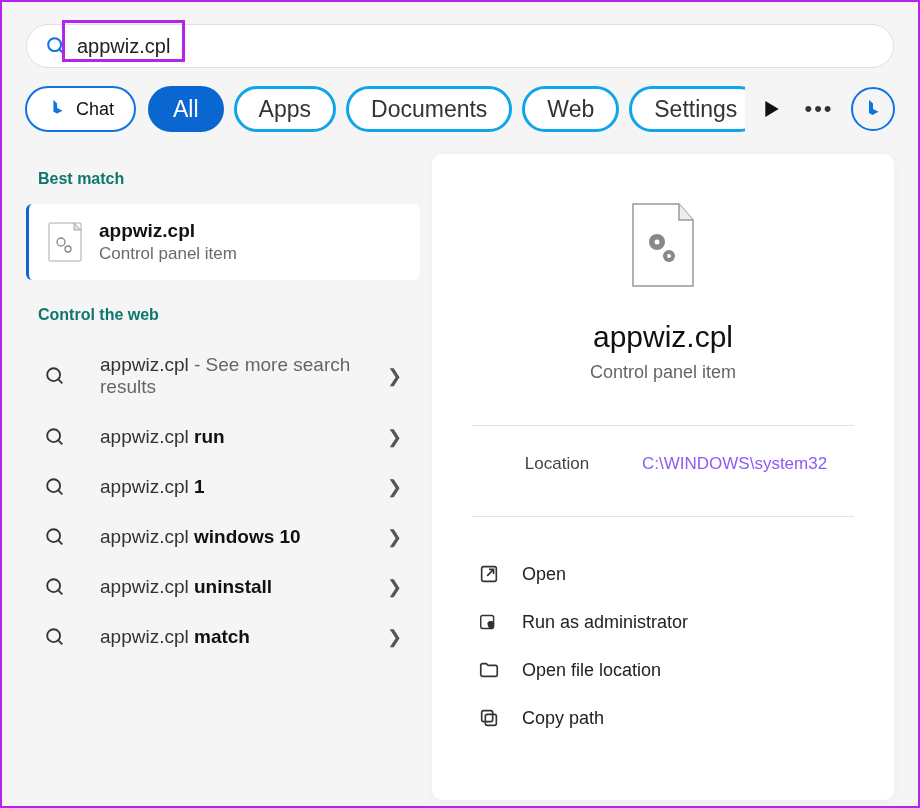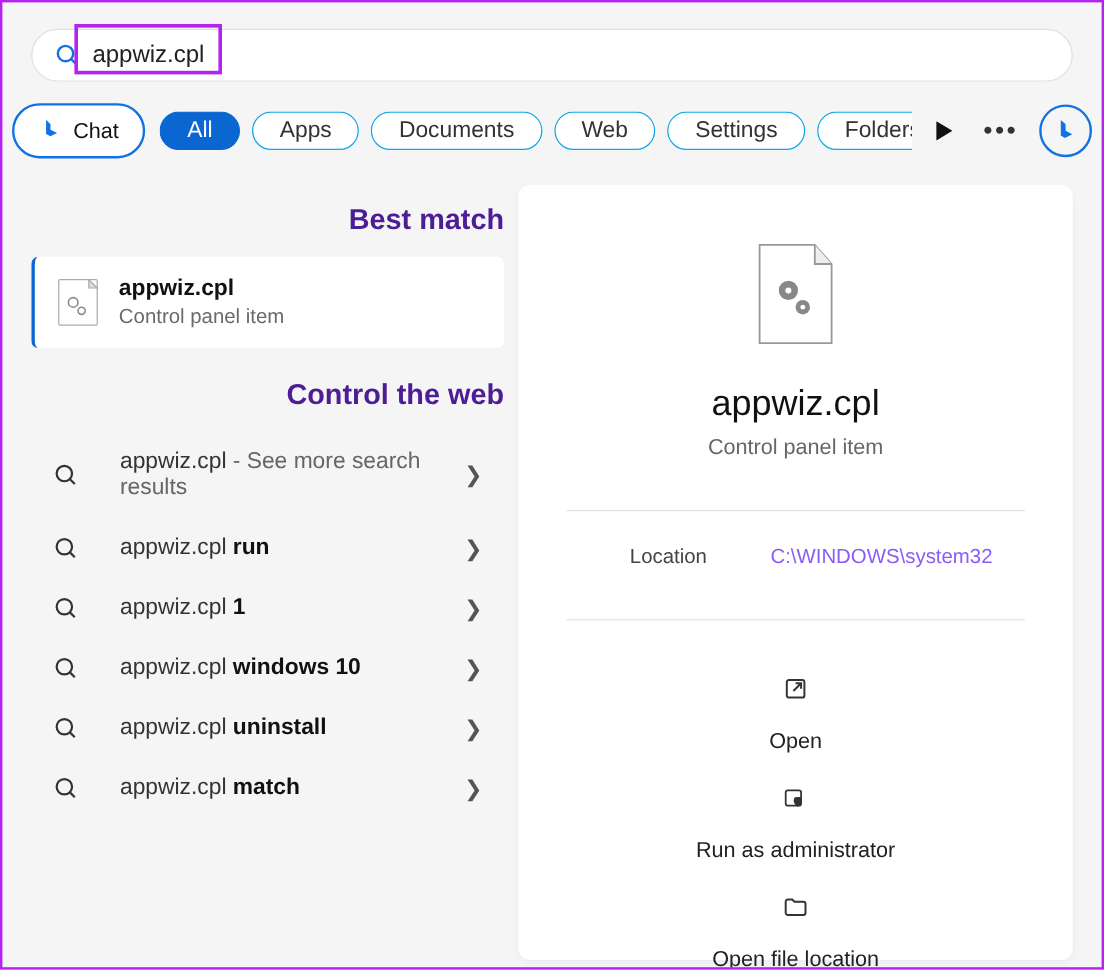--- a/index.html
+++ b/index.html
@@ -4,55 +4,55 @@
   <style>
     * { margin: 0; padding: 0; box-sizing: border-box; font-family: "Segoe UI", -apple-system, sans-serif; }
     body { width: 920px; height: 808px; background: #f5f5f6; border: 2px solid #b524ef; overflow: hidden; }
 
     .search-bar-wrap { padding: 22px 24px 0; }
     .search-bar { display: flex; align-items: center; background: #fff; border: 1px solid #e0e0e0; border-radius: 22px; height: 44px; padding: 0 18px; }
     .search-bar svg { flex: 0 0 auto; }
     .search-input { flex: 1; border: none; outline: none; font-size: 20px; padding-left: 10px; background: transparent; color: #222; }
     .highlight-box { position: absolute; left: 62px; top: 20px; width: 123px; height: 42px; border: 3px solid #b524ef; pointer-events: none; }
 
-    .filter-row { display: flex; align-items: center; gap: 12px; padding: 18px 8px 14px; position: relative; }
+    .filter-row { display: flex; align-items: center; gap: 12px; padding: 18px 23px 14px; position: relative; }
     .chat-btn { display: inline-flex; align-items: center; gap: 7px; height: 46px; padding: 0 20px; border: 2px solid #0f72e6; border-radius: 24px; background: #fff; color: #111; font-size: 18px; cursor: pointer; }
     .pill-group { display: flex; gap: 10px; overflow: hidden; flex: 1; }
-    .pill { display: inline-flex; align-items: center; height: 32px; padding: 0 22px; border: 1px solid #0ea5e9; border-radius: 24px; background: #fff; color: #333; font-size: 19px; cursor: pointer; white-space: nowrap; }
+    .pill { display: inline-flex; align-items: center; height: 46px; padding: 0 22px; border: 3px solid #0ea5e9; border-radius: 24px; background: #fff; color: #333; font-size: 23px; cursor: pointer; white-space: nowrap; }
     .pill.active { background: #0a66d0; border-color: #0a66d0; color: #fff; }
     .arrow-btn { width: 30px; height: 30px; display: flex; align-items: center; justify-content: center; cursor: pointer; }
     .more-btn { width: 40px; height: 40px; display: flex; align-items: center; justify-content: center; cursor: pointer; font-size: 22px; color: #333; letter-spacing: 2px; }
     .bing-logo { width: 44px; height: 44px; border-radius: 50%; border: 2px solid #0f72e6; display: flex; align-items: center; justify-content: center; cursor: pointer; flex-shrink: 0; }
 
     .content { display: flex; height: calc(100% - 150px); }
     .left-pane { width: 430px; padding: 16px 12px 0 24px; overflow: hidden; }
     .right-pane { flex: 1; background: #fff; margin: 8px 24px 0 0; border-radius: 10px; padding: 48px 40px 0; box-shadow: 0 2px 8px rgba(0,0,0,0.04); }
 
-    .section-title { font-size: 24px; font-weight: 600; color: #4c1d95; margin: 8px 0 16px 12px; text-align: right; }
+    .section-title { font-size: 16px; font-weight: 600; color: #0f766e; margin: 8px 0 16px 12px; }
     .best-item { display: flex; align-items: center; background: #fff; border-radius: 6px; padding: 16px 18px; gap: 16px; border-left: 3px solid #0a66d0; cursor: pointer; }
     .best-icon { width: 36px; height: 36px; display: flex; align-items: center; justify-content: center; }
     .best-item .ttl { font-size: 19px; font-weight: 600; color: #111; }
     .best-item .sub { font-size: 17px; color: #6a6a6a; margin-top: 2px; }
 
     .web-item { display: flex; align-items: center; padding: 14px 18px; gap: 34px; cursor: pointer; border-radius: 6px; }
     .web-item .lbl { flex: 1; font-size: 19px; color: #111; }
     .web-item .lbl .norm { font-weight: 400; color: #333; }
     .web-item .lbl .bold { font-weight: 700; }
     .web-item .lbl .suffix { color: #666; font-weight: 400; }
     .chev { color: #555; font-size: 18px; }
 
     .preview-icon { width: 72px; height: 88px; margin: 0 auto 30px; }
     .preview-title { text-align: center; font-size: 30px; font-weight: 400; color: #111; }
     .preview-sub { text-align: center; font-size: 18px; color: #666; margin-top: 8px; }
     .divider { border: none; border-top: 1px solid #e2e2e2; margin: 42px 0 28px; }
     .info-row { display: flex; font-size: 17px; color: #444; }
     .info-row .key { width: 170px; color: #444; text-align: center; }
     .info-row .val { color: #8b5cf6; }
     .actions { margin-top: 34px; display: flex; flex-direction: column; gap: 2px; }
-    .action { display: flex; align-items: center; gap: 22px; padding: 12px 6px; font-size: 18px; color: #222; cursor: pointer; border-radius: 4px; flex-direction: column; }
+    .action { display: flex; align-items: center; gap: 22px; padding: 12px 6px; font-size: 18px; color: #222; cursor: pointer; border-radius: 4px; }
     .action svg { width: 22px; height: 22px; flex-shrink: 0; }
   </style>
 </head>
 <body>
 
 <div class="search-bar-wrap">
   <div class="search-bar">
     <svg width="22" height="22" viewBox="0 0 24 24" fill="none" stroke="#0f72e6" stroke-width="2.2">
         <circle cx="10.5" cy="10.5" r="7"></circle>
         <line x1="20" y1="20" x2="15.6" y2="15.6"></line>

